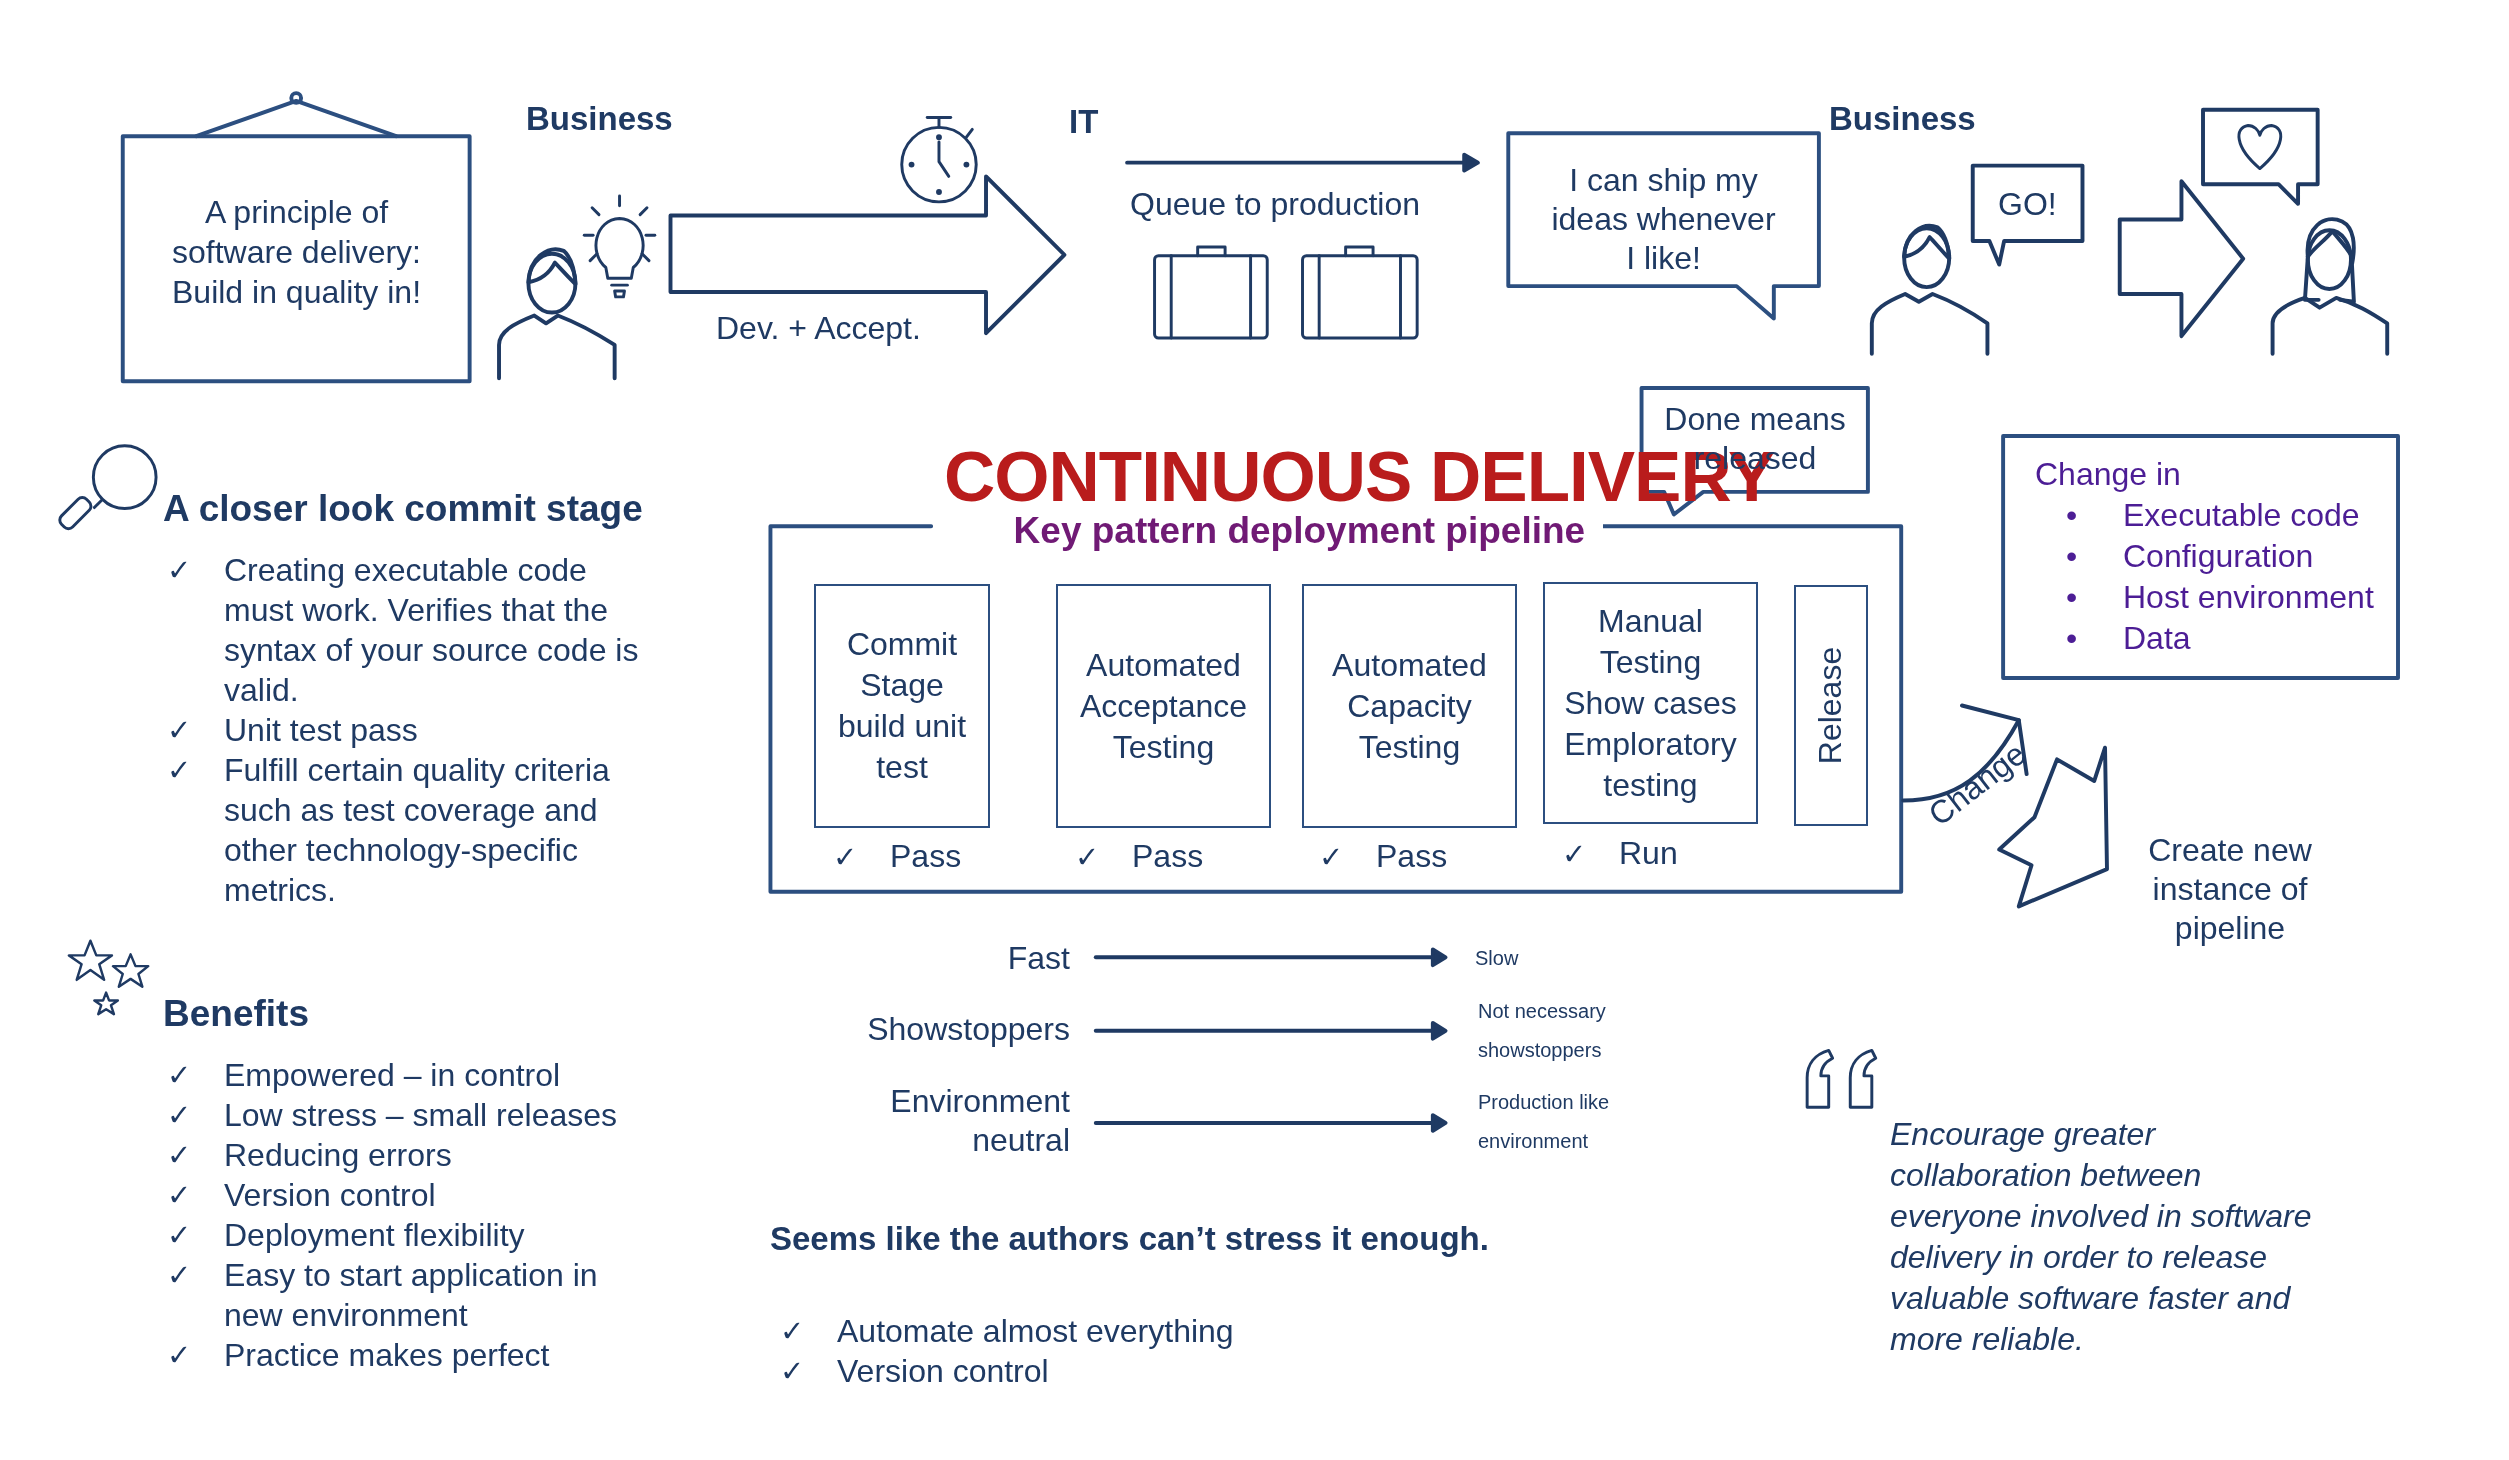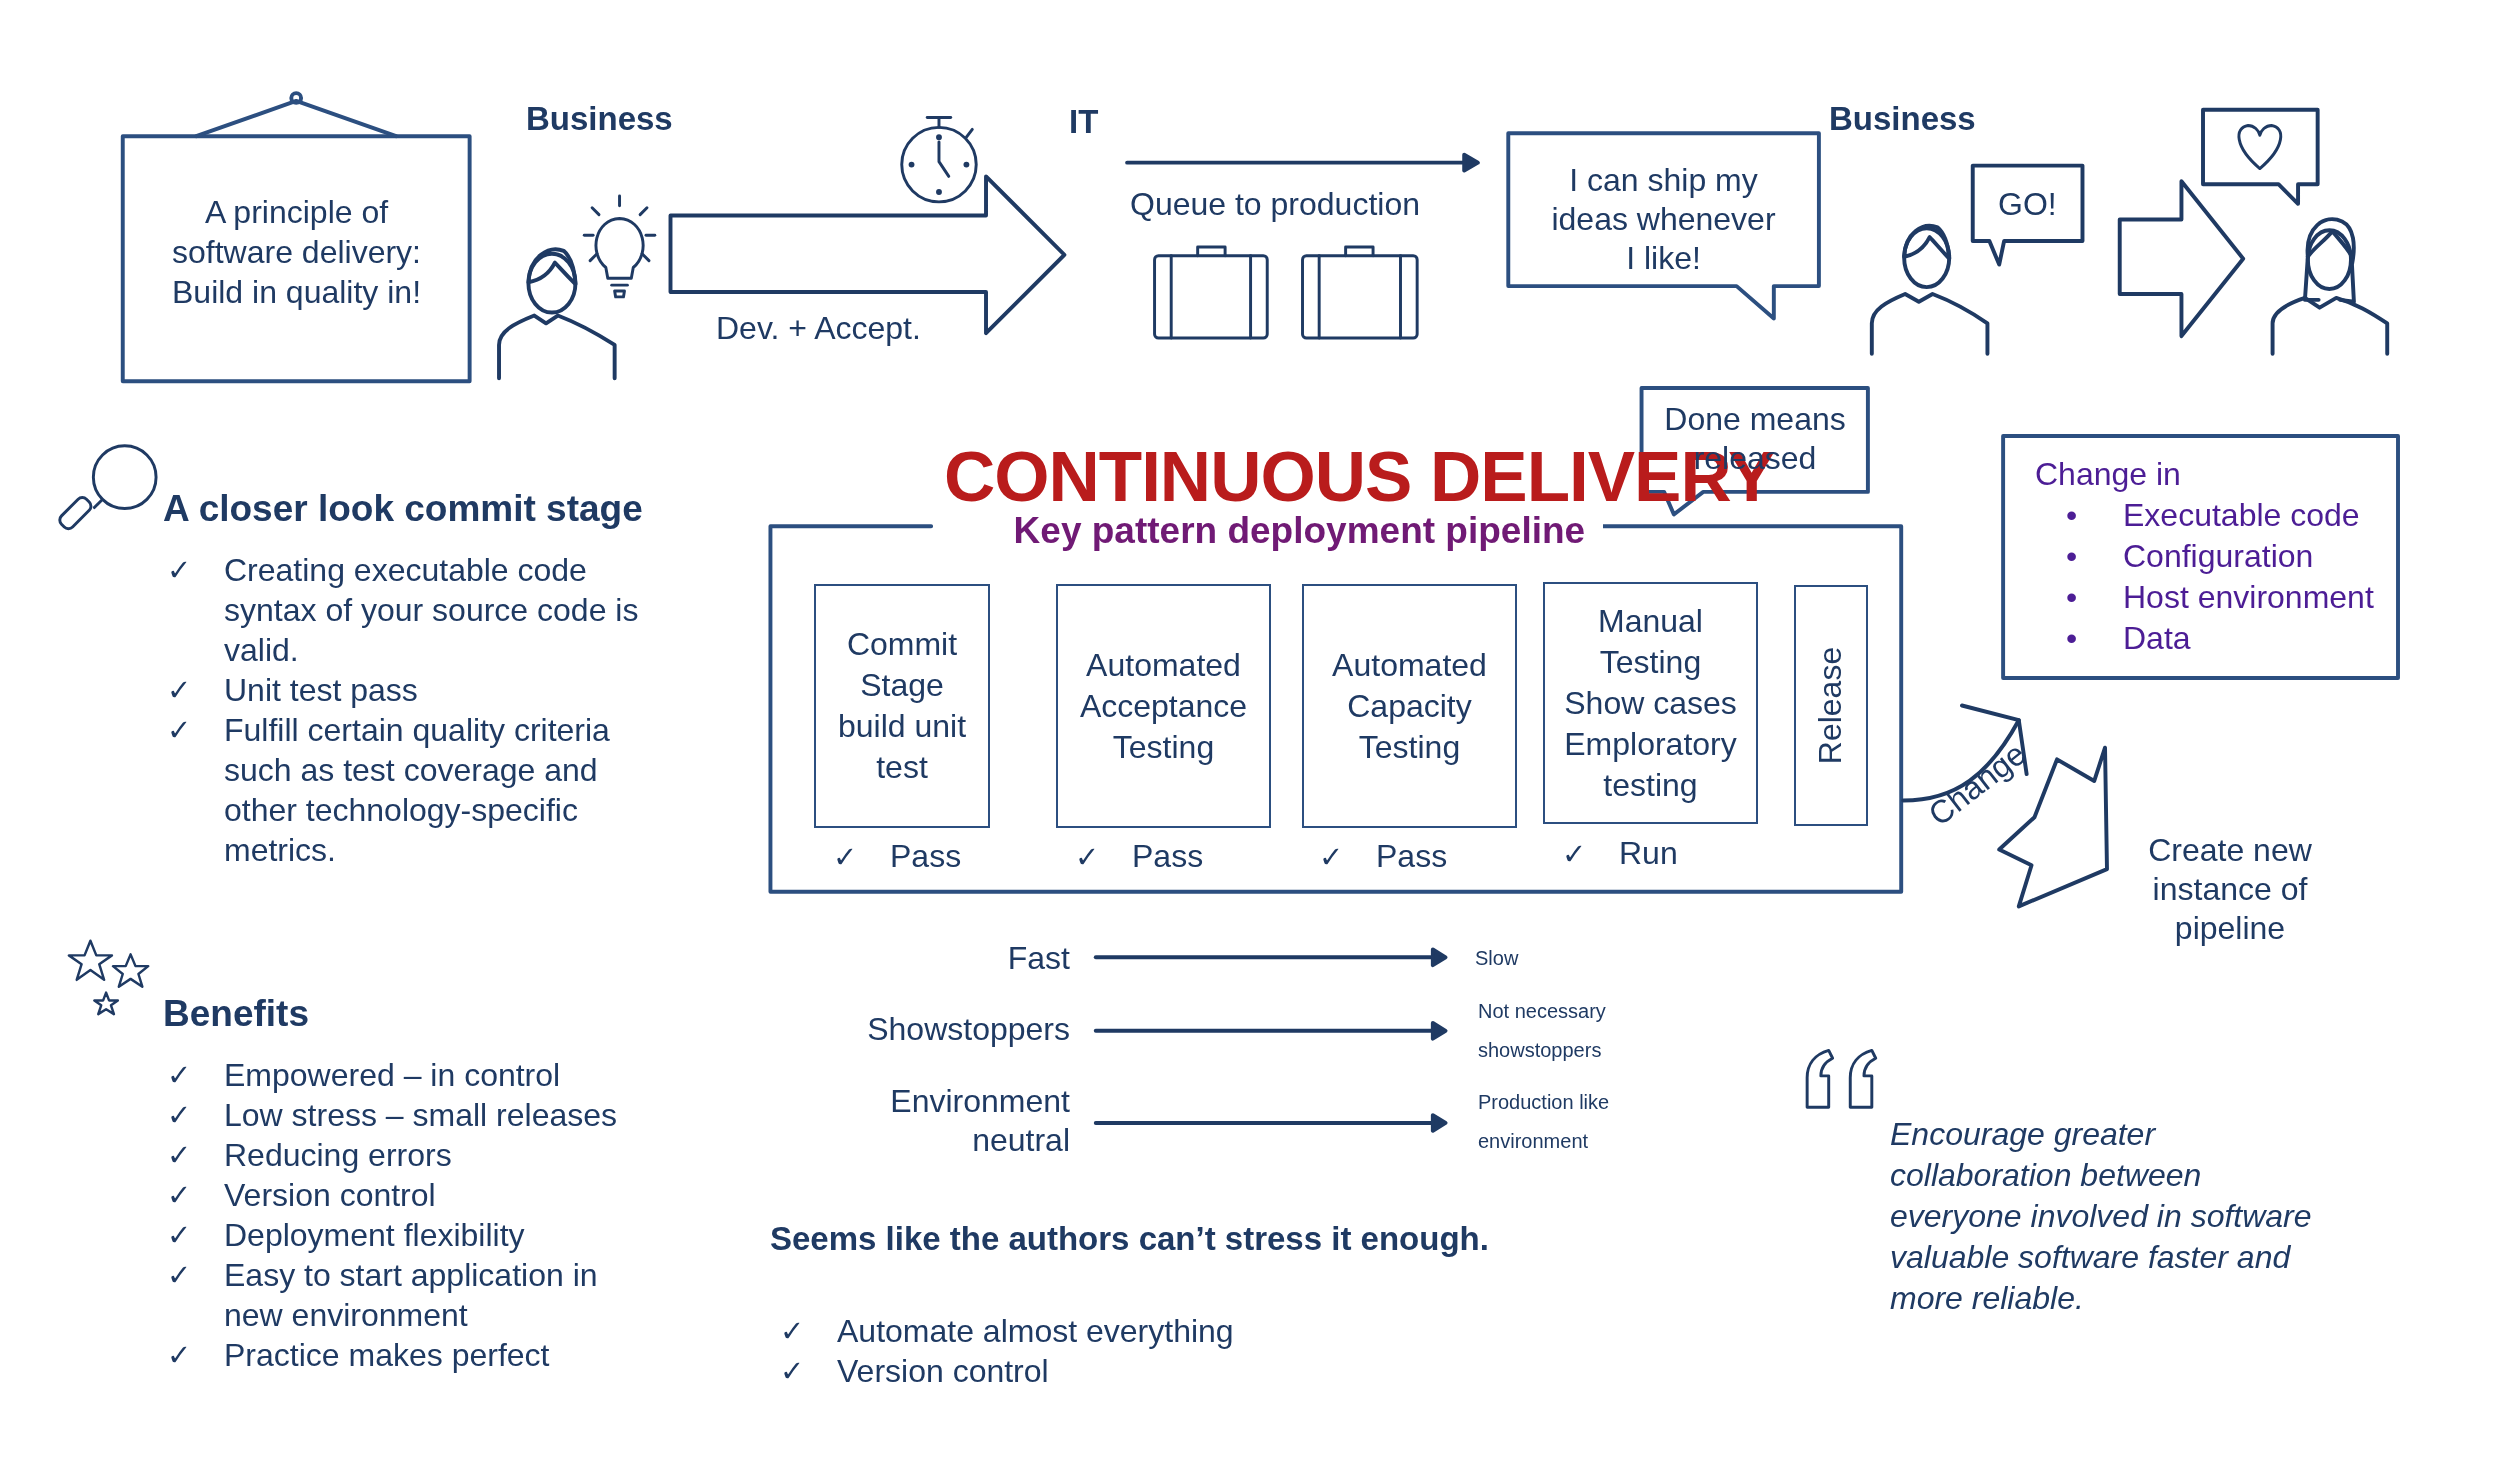--- a/index.html
+++ b/index.html
@@ -174,20 +174,21 @@
   <div>I like!</div>
 </div>
 <div class="t lbl-business" style="left:1829px;top:102px;">Business</div>
 <div class="t plain" style="left:1998px;top:188px;">GO!</div>
 
 <div class="t section-title" style="left:163px;top:490px;">A closer look commit stage</div>
 <ul class="check" style="left:167px;top:550px;width:549px;">
   <li>
       <span class="ck">✓</span>
     <div>Creating executable code</div>
+    <div>must work. Verifies that the</div>
     <div>syntax of your source code is</div>
     <div>valid.</div>
   </li>
   <li>
       <span class="ck">✓</span>
     <div>Unit test pass</div>
   </li>
   <li>
       <span class="ck">✓</span>
     <div>Fulfill certain quality criteria</div>
@@ -325,16 +326,17 @@
   <li>
       <span class="ck">✓</span>
       <div>Version control</div>
     </li>
 </ul>
 
 <div class="quote" style="left:1890px;top:1114px;">
   <div>Encourage greater</div>
   <div>collaboration between</div>
   <div>everyone involved in software</div>
+  <div>delivery in order to release</div>
   <div>valuable software faster and</div>
   <div>more reliable.</div>
 </div>
 
 
 </body></html>

